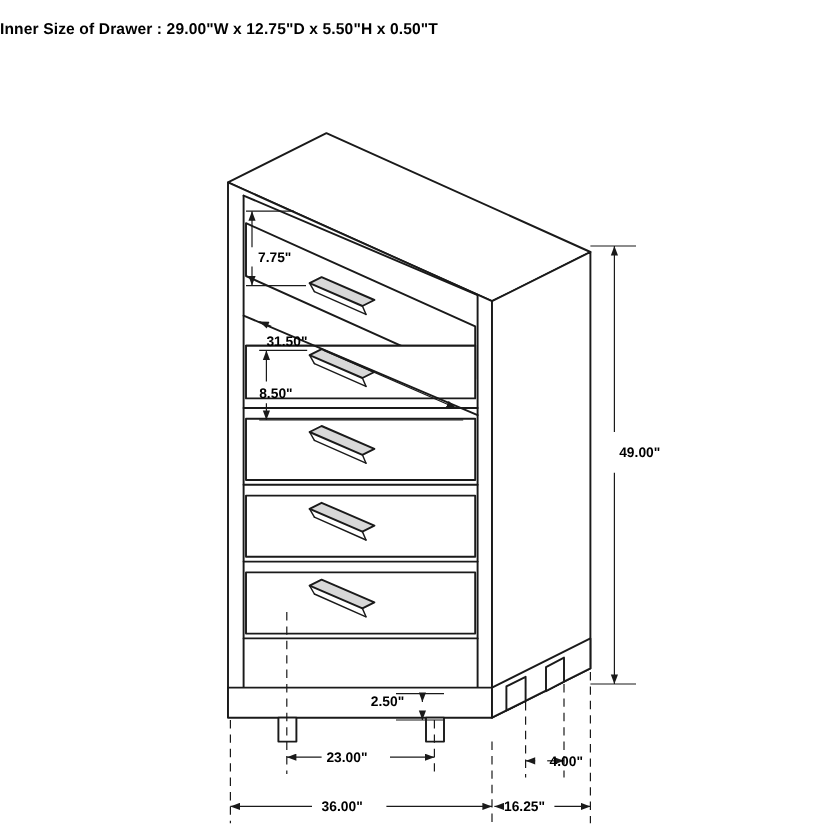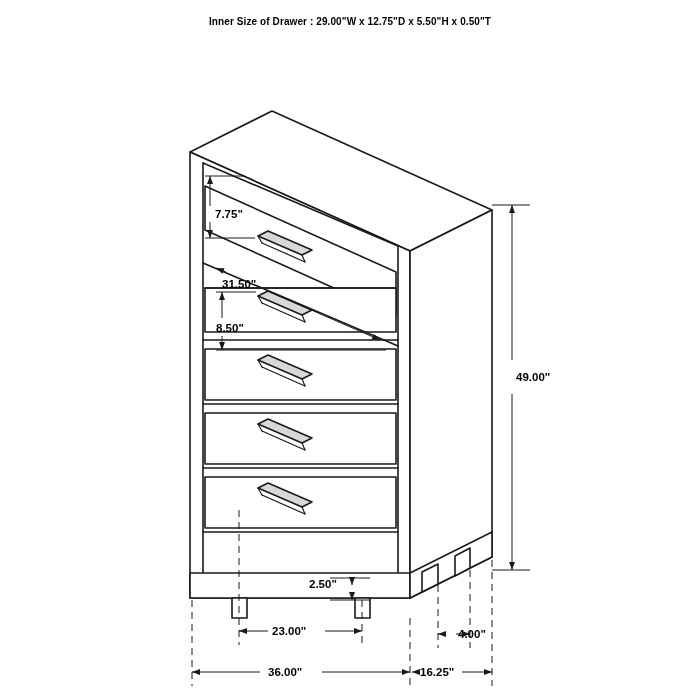--- a/index.html
+++ b/index.html
@@ -18,22 +18,21 @@
   #stage {
     position: relative;
     width: 700px;
     height: 700px;
   }
   .title {
     position: absolute;
     top: 16px;
     left: 0;
     width: 700px;
-    text-align: center;
-    font-size: 10px;
+    font-size: 13px;
     font-weight: bold;
     letter-spacing: 0.1px;
   }
   svg.diagram {
     position: absolute;
     top: 0;
     left: 0;
     width: 700px;
     height: 700px;
   }

